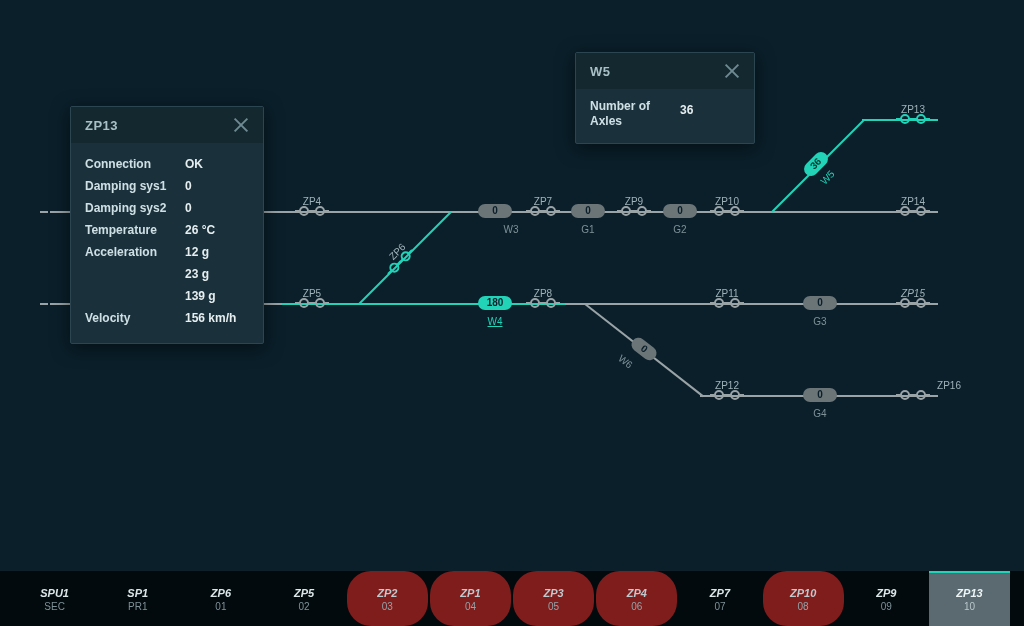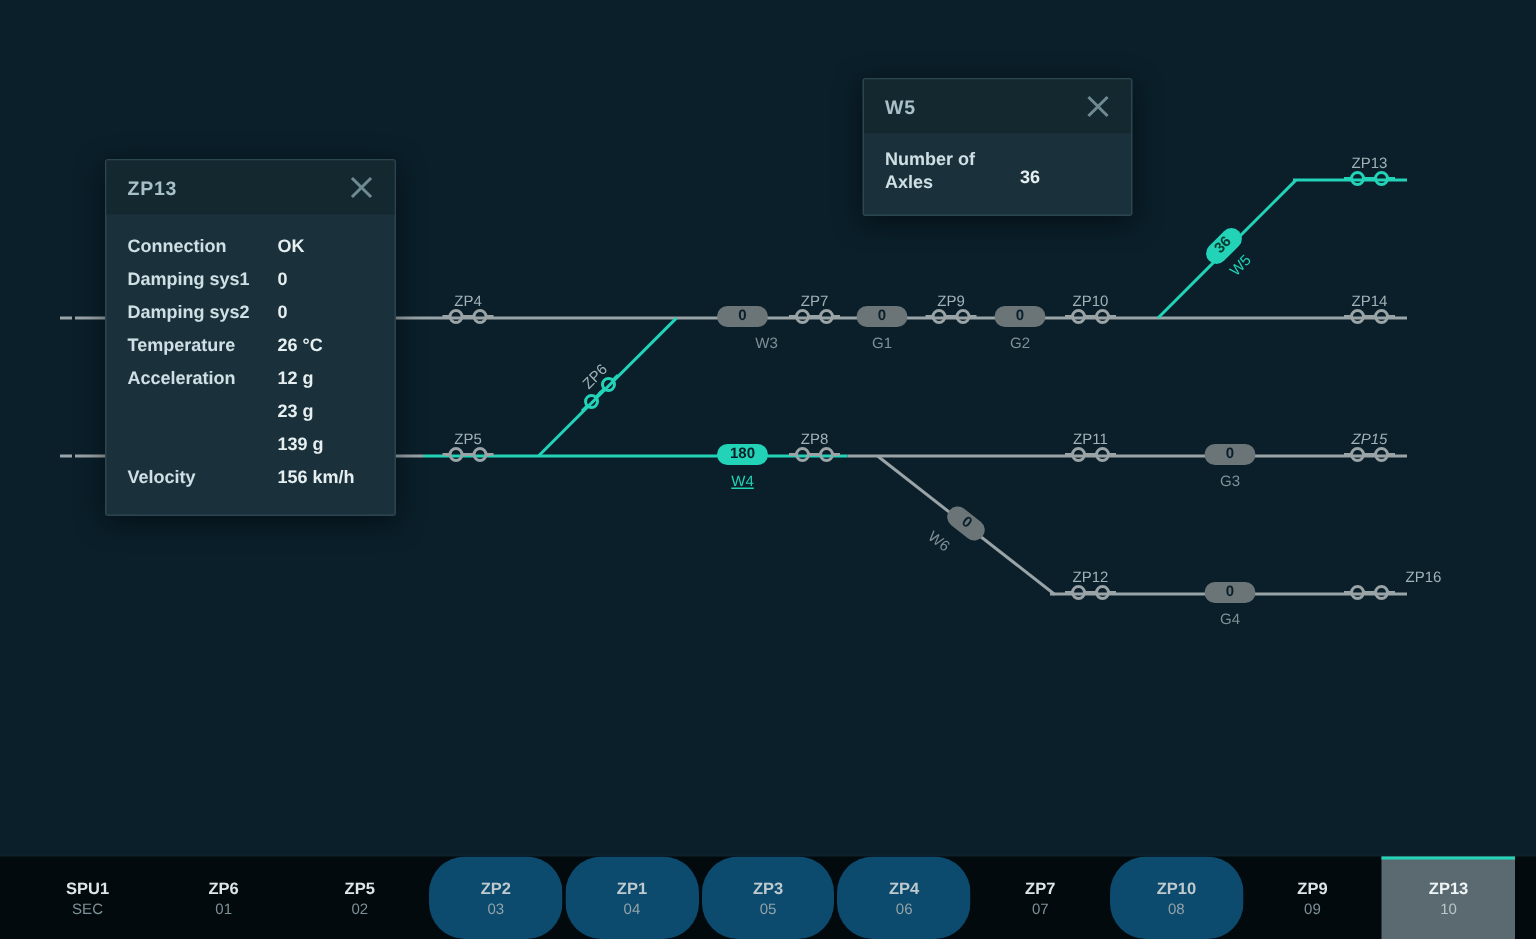--- a/index.html
+++ b/index.html
@@ -37,22 +37,22 @@
   .pop .close::before{transform:rotate(45deg);} .pop .close::after{transform:rotate(-45deg);}
   .pop .body{padding:10px 14px 14px;}
   .kv{display:flex;font-size:12px;line-height:22px;}
   .kv .k{width:100px;color:#cfe0e5;font-weight:600;}
   .kv .v{color:#e6eef0;font-weight:700;}
   .kv.sub .k{visibility:hidden;}
 
   
   .strip{position:absolute;left:0;right:0;bottom:0;height:55px;background:#020a0e;border-top:1px solid #0e2029;display:flex;padding:0 14px;gap:2px;}
   .tab{flex:1;display:flex;flex-direction:column;align-items:center;justify-content:center;font-size:11px;cursor:pointer;border-top:2px solid transparent;position:relative;}
-  .tab .l1{font-weight:700;color:#dde7ea;} .tab .l2{font-size:10px;color:#7e9197;margin-top:2px;}
-  .tab.dim{background:#0c4a6e;border-radius:24px;} .tab.dim .l1{color:#becace;} .tab.dim .l2{color:#93a3a8;}
+  .tab .l1{font-weight:700;color:#dde7ea;font-style:italic;} .tab .l2{font-size:10px;color:#7e9197;margin-top:2px;}
+  .tab.dim{background:#7f1d1d;border-radius:24px;} .tab.dim .l1{color:#becace;} .tab.dim .l2{color:#93a3a8;}
   .tab.sel{background:#5a6a70;border-top-color:#22d3b8;} .tab.sel .l1{color:#eef5f6;} .tab.sel .l2{color:#b9c7cb;}
 </style>
 </head>
 <body>
 
 <div class="canvas">
 
   <div class="dash" style="left:40px;top:211px;"></div>
   <div class="dash" style="left:40px;top:303px;"></div>
 
@@ -201,33 +201,37 @@
         </div>
     </div>
   </div>
 
   <div class="pop" style="left:575px;top:52px;width:178px;">
     <div class="hdr">
       <span class="title">W5</span>
       <span class="close"></span>
     </div>
     <div class="body">
-      <div class="kv" style="align-items:flex-end">
+      <div class="kv" style="align-items:flex-start">
           <span class="k" style="width:90px;line-height:15px;">Number of Axles</span>
           <span class="v">36</span>
         </div>
     </div>
   </div>
 
 </div>
 
 <div class="strip">
   <div class="tab">
       <span class="l1">SPU1</span>
       <span class="l2">SEC</span>
+    </div>
+  <div class="tab">
+      <span class="l1">SP1</span>
+      <span class="l2">PR1</span>
     </div>
   <div class="tab">
       <span class="l1">ZP6</span>
       <span class="l2">01</span>
     </div>
   <div class="tab">
       <span class="l1">ZP5</span>
       <span class="l2">02</span>
     </div>
   <div class="tab dim">

